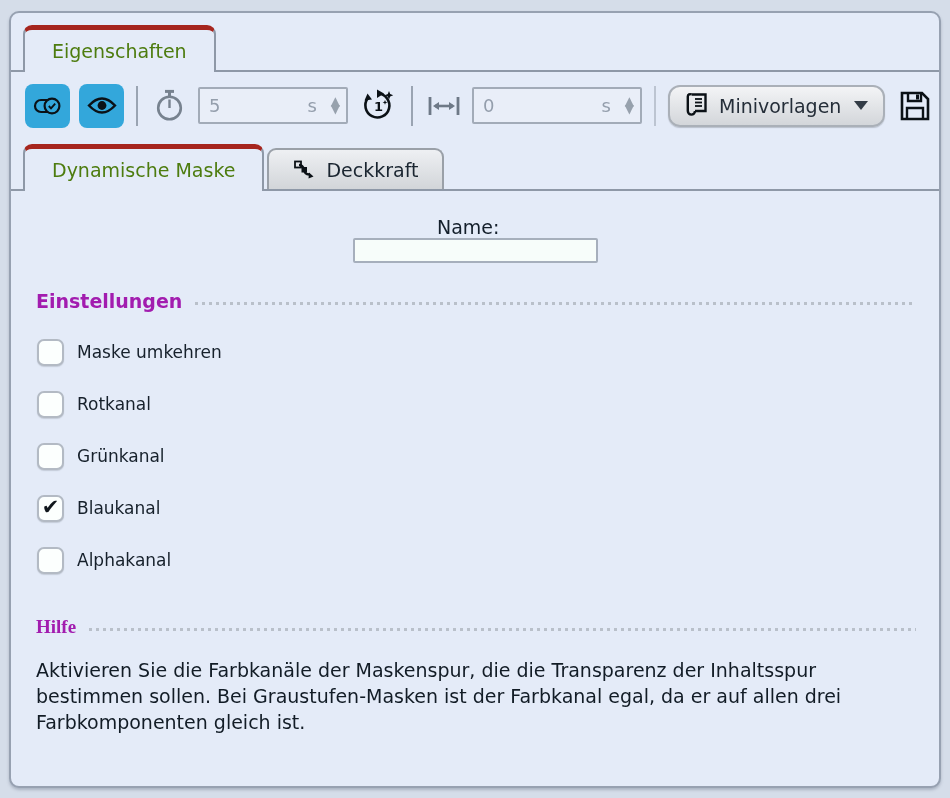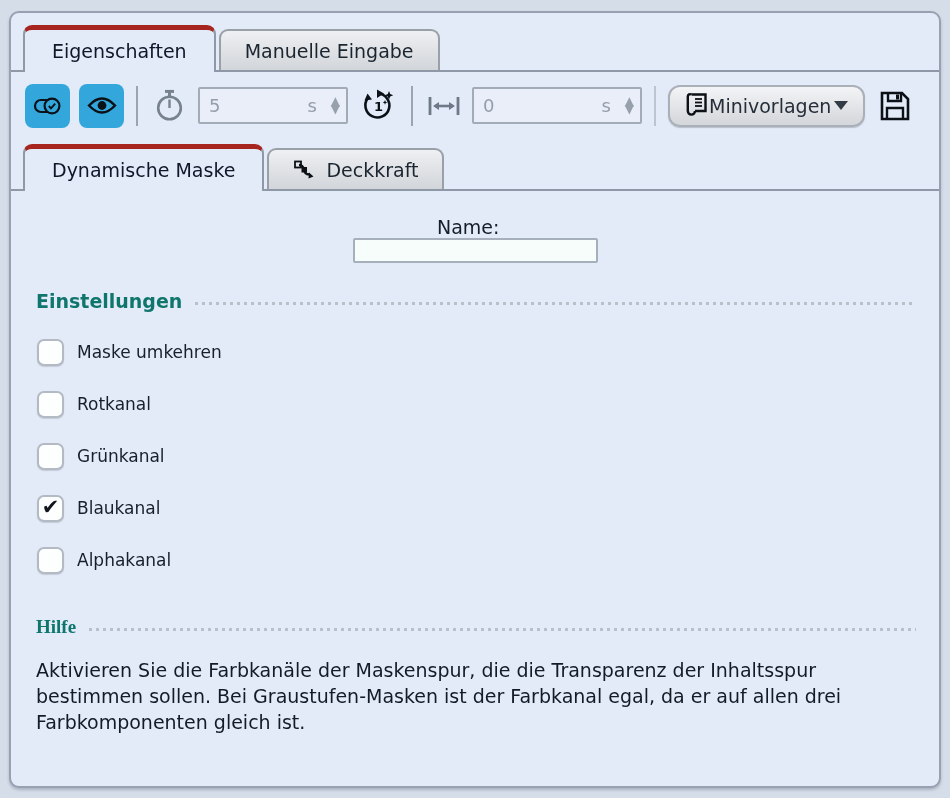--- a/index.html
+++ b/index.html
@@ -38,21 +38,21 @@
   }
   .tab.active {
     height:47px;
     padding:0 27px;
     background:#e4ebf8;
     border:2px solid #8e98a7;
     border-bottom:none;
     border-top:5px solid #a6251e;
     margin-bottom:-2px;
     z-index:2;
-    color:#0f172a;
+    color:#4d7c0f;
   }
   .tab.inactive {
     height:41px;
     padding:0 24px;
     background:linear-gradient(#eef0f3,#d2d5d9);
     border:2px solid #9aa0a8;
     border-bottom:none;
     margin-left:3px;
     color:#1a2530;
   }
@@ -83,21 +83,21 @@
   .spinbox .value { flex:1; }
   .spinbox .suffix { margin-right:14px; }
   .spin-arrows { display:flex; flex-direction:column; align-items:center; line-height:.62; font-size:12px; color:#97a1ad; }
   .spinbox.w1 { width:150px; }
   .spinbox.w2 { width:170px; }
 
   .presets-btn {
     height:42px; border-radius:12px;
     background:linear-gradient(#f3f4f6,#d3d6da);
     border:2px solid #aab0b8;
-    display:flex; align-items:center; 
+    display:flex; align-items:center; gap:10px;
     padding:0 15px;
     font-size:19px; color:#252e39;
     flex:0 0 auto;
     box-shadow:0 1px 1px rgba(120,128,140,.4);
     justify-content:flex-end;
   }
   .dd-arrow {
     width:0; height:0; margin-left:3px;
     border-left:7px solid transparent; border-right:7px solid transparent;
     border-top:9px solid #333c46;
@@ -116,21 +116,21 @@
     border:2px solid #a6afbc; border-radius:2px;
     font-size:18px; font-family:inherit; color:#141f2b;
     padding:0 8px; outline:none;
   }
 
   
   .section-head {
     display:flex; align-items:center; gap:13px;
     margin:27px 14px 0 25px;
   }
-  .section-title { font-size:19px; font-weight:bold; color:#0f766e; flex:0 0 auto; }
+  .section-title { font-size:19px; font-weight:bold; color:#a21caf; flex:0 0 auto; }
   .dotted-line {
     flex:1; height:3px; margin-top:4px; margin-right:9px;
     background:repeating-linear-gradient(90deg,#b9c0ca 0 3px,transparent 3px 7px);
   }
 
   
   .check-list { margin:14px 0 0 26px; }
   .check-row { display:flex; align-items:center; gap:13px; height:52px; }
   .checkbox {
     width:27px; height:27px; border-radius:7px;
@@ -154,23 +154,20 @@
   svg { display:block; }
 </style>
 </head>
 <body>
 
 <div class="panel">
 
   <div class="tabbar outer">
     <div class="tab active">
       <span>Eigenschaften</span>
-    </div>
-    <div class="tab inactive">
-      <span>Manuelle Eingabe</span>
     </div>
   </div>
 
   <div class="toolbar">
     <div class="tool-btn">
       <span class="plain-icon">
         <svg width="30" height="21" viewBox="0 0 30 21">
           <rect x="2" y="5" width="21" height="12" rx="6" fill="none" stroke="#0b1116" stroke-width="2.2"></rect>
           <circle cx="19" cy="11" r="7.4" fill="#33a7db" stroke="#0b1116" stroke-width="2.2"></circle>
           <path d="M15.8 11 l2.2 2.3 l4.2 -4.6" fill="none" stroke="#0b1116" stroke-width="1.9"></path>

